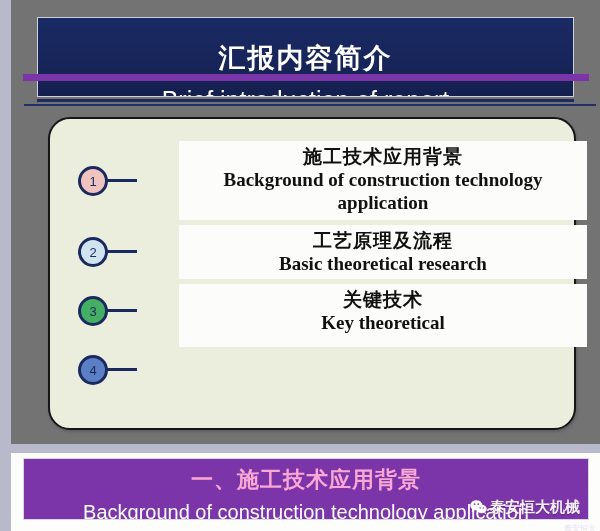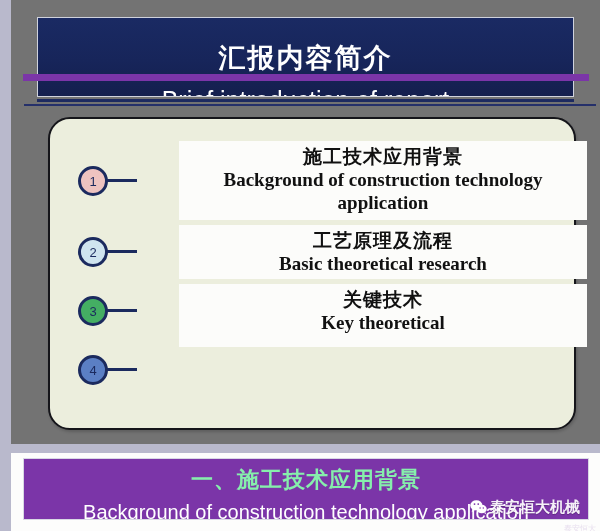--- a/index.html
+++ b/index.html
@@ -183,21 +183,21 @@
     top: 5px;
     width: 566px;
     height: 62px;
     background: #7b35a8;
     border: 1px solid #d8d8e4;
     box-sizing: border-box;
     overflow: hidden;
     text-align: center;
   }
   .purple-banner .cn {
-    color: #86efac;
+    color: #f9a8d4;
     font-size: 22px;
     font-weight: 700;
     letter-spacing: 1px;
     line-height: 1;
     margin-top: 10px;
     white-space: nowrap;
   }
   .purple-banner .en {
     color: #ffffff;
     font-size: 20px;

